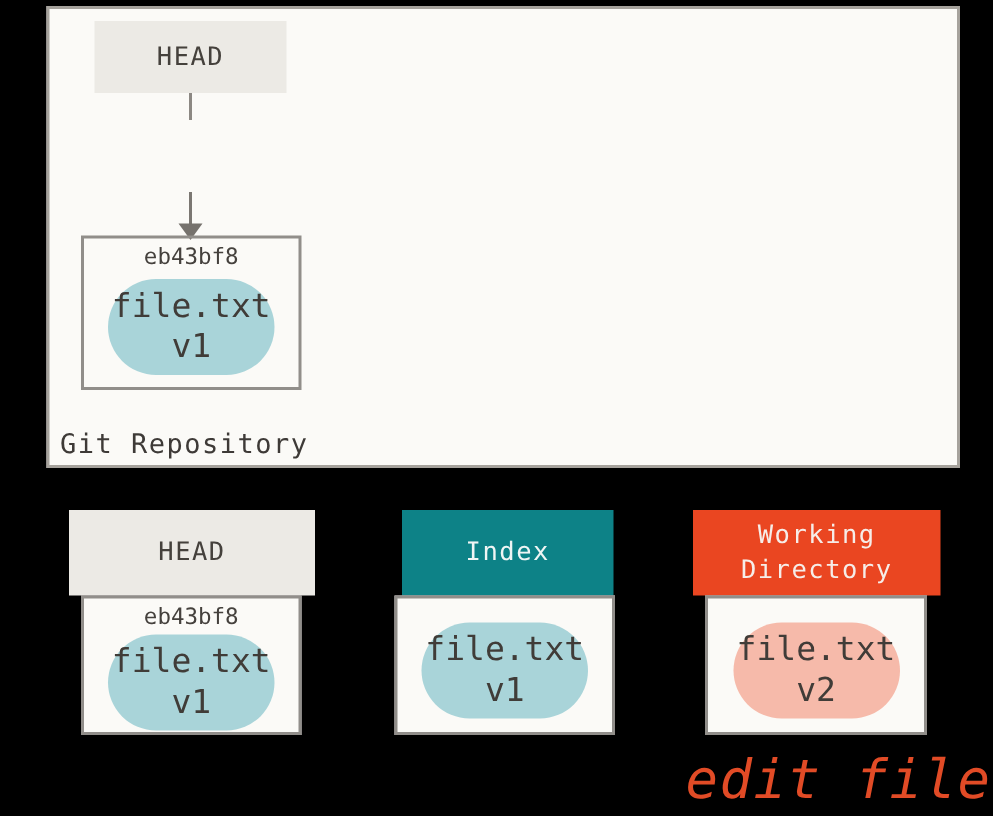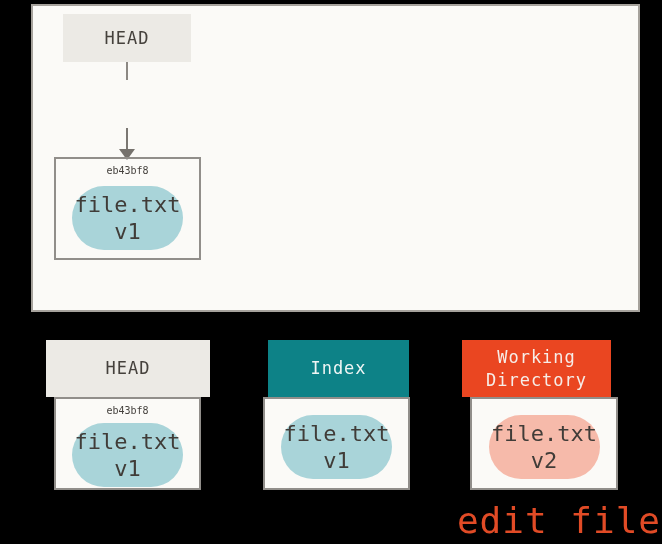--- a/index.html
+++ b/index.html
@@ -31,21 +31,21 @@
     position:absolute;left:86px;top:143px;width:0;height:0;
     border-left:8px solid transparent;border-right:8px solid transparent;
     border-top:11px solid #76726D;
     border-top-color:#76726D;
   }
   .commit-box{
     position:absolute;left:21px;top:151px;width:147px;height:103px;
     border:2px solid #918E8A;box-sizing:border-box;
   }
   .hash{
-    margin-top:3px;text-align:center;font-size:10px;color:#45413D;
+    margin-top:3px;text-align:center;font-size:15px;color:#45413D;
     height:18px;line-height:18px;
   }
   .bubble{
     width:111px;height:64px;border-radius:32px;
     display:flex;flex-direction:column;align-items:center;justify-content:center;
     font-size:22px;line-height:1.25;color:#403C38;
     margin:6px auto 0 auto;
   }
   .bubble.blue{background:#A9D4D9;}
   .bubble.pink{background:#F6BAAA;}
@@ -65,21 +65,21 @@
   .col-header.red{background:#EA4621;color:#F6EDE8;}
   .file-box{
     position:absolute;top:397px;height:93px;
     border:2px solid #918E8A;box-sizing:border-box;background:#FBFAF7;
   }
   .file-box .bubble{margin-top:3px;}
   .file-box.nohash .bubble{margin-top:16px;}
   .edit-file{
     position:absolute;left:445px;top:500px;width:216px;
     font-size:36px;letter-spacing:1px;color:#E14B26;
-    text-align:right;white-space:pre;
+    text-align:right;white-space:pre;font-style:italic;
   }
 </style>
 </head>
 <body>
 
 <div class="page">
 
   <div class="repo-box">
 
     <div class="node head-node">
@@ -93,20 +93,21 @@
     <div class="arrow-head"></div>
 
     <div class="commit-box">
       <div class="hash">eb43bf8</div>
       <div class="bubble blue">
         <span>file.txt</span>
         <span>v1</span>
       </div>
     </div>
 
+    <div class="repo-label">Git Repository</div>
   </div>
 
   <div class="col-header gray" style="left:46px;width:164px;">
     <span>HEAD</span>
   </div>
   <div class="file-box" style="left:54px;width:147px;">
     <div class="hash">eb43bf8</div>
     <div class="bubble blue">
       <span>file.txt</span>
       <span>v1</span>
@@ -116,21 +117,21 @@
   <div class="col-header teal" style="left:268px;width:141px;">
     <span>Index</span>
   </div>
   <div class="file-box nohash" style="left:263px;width:147px;">
     <div class="bubble blue">
       <span>file.txt</span>
       <span>v1</span>
     </div>
   </div>
 
-  <div class="col-header red" style="left:462px;width:149px;">
+  <div class="col-header red" style="left:462px;width:165px;">
     <span>Working Directory</span>
   </div>
   <div class="file-box nohash" style="left:470px;width:148px;">
     <div class="bubble pink">
       <span>file.txt</span>
       <span>v2</span>
     </div>
   </div>
 
   <div class="edit-file">edit file</div>

